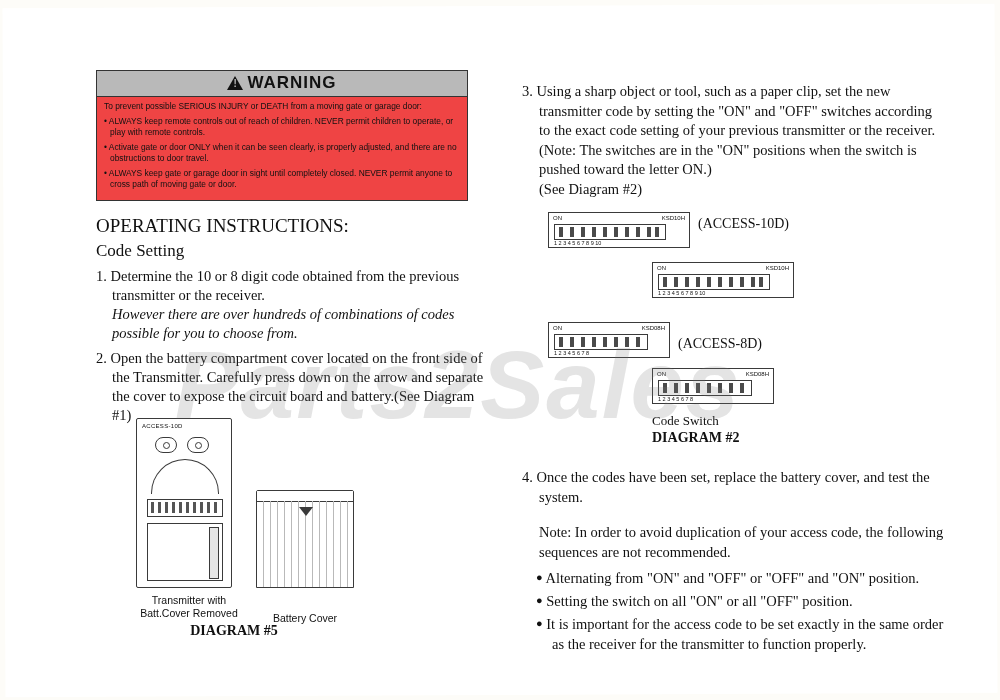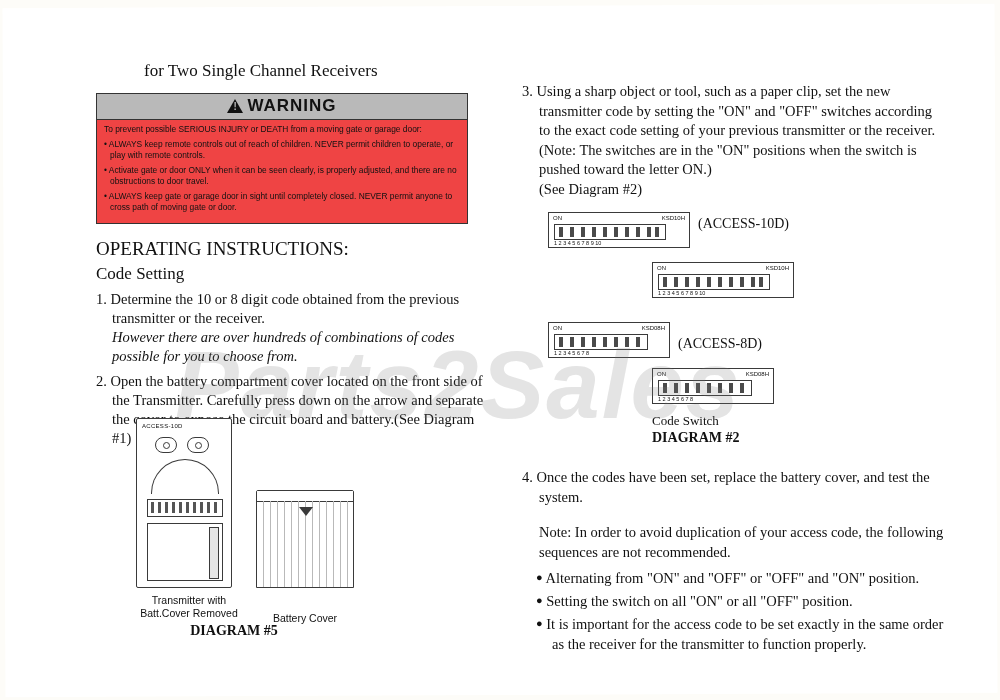--- a/index.html
+++ b/index.html
@@ -366,21 +366,20 @@
 <body>
 
 <div id="page">
   <div class="paper"></div>
 
   <div class="watermark">Parts2Sales</div>
 
   <div class="content">
 
     <div class="col-left">
-      <div class="subtitle">for Two Single Channel Receivers</div>
 
       <div class="warn-box">
         <div class="warn-head">
           <span class="tri"></span><span>WARNING</span>
         </div>
         <div class="warn-body">
           <div class="warn-lead">To prevent possible SERIOUS  INJURY or DEATH from a moving gate or garage door:</div>
           <div class="warn-item">• ALWAYS keep remote controls out of reach of children. NEVER permit children to operate, or play with remote controls.</div>
           <div class="warn-item">• Activate gate or door ONLY when it can be seen clearly, is properly adjusted, and there are no obstructions to door travel.</div>
           <div class="warn-item">• ALWAYS keep gate or garage door in sight until completely closed. NEVER permit anyone to cross path of moving gate or door.</div>

